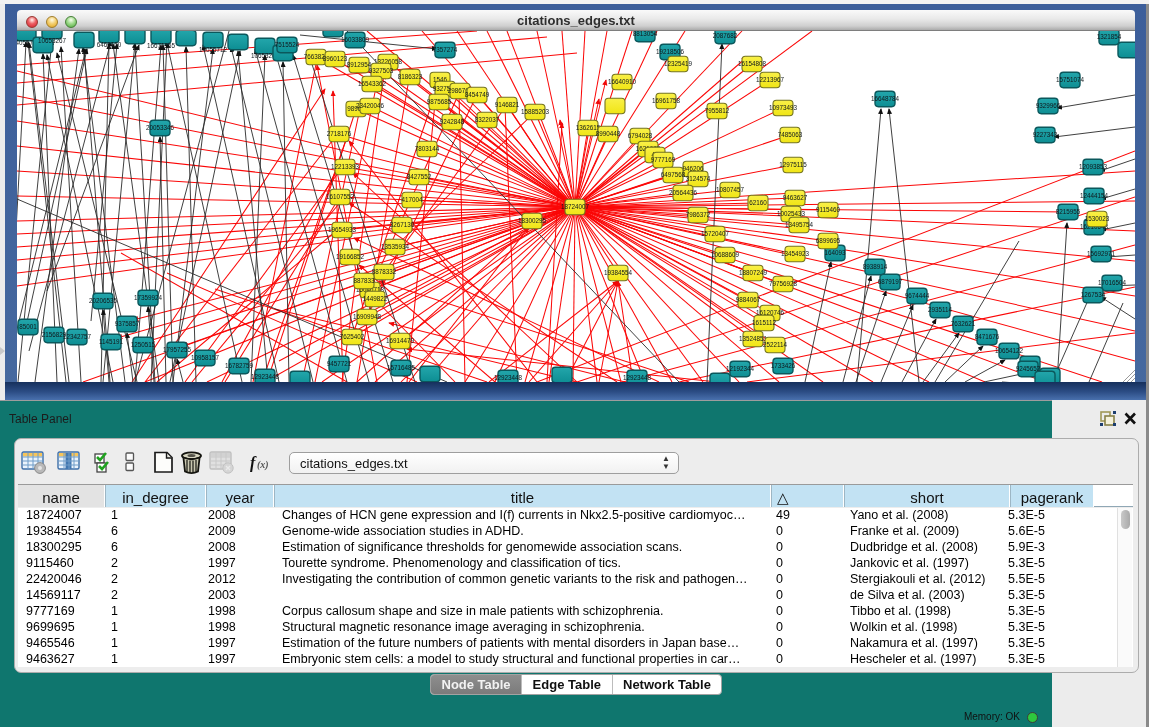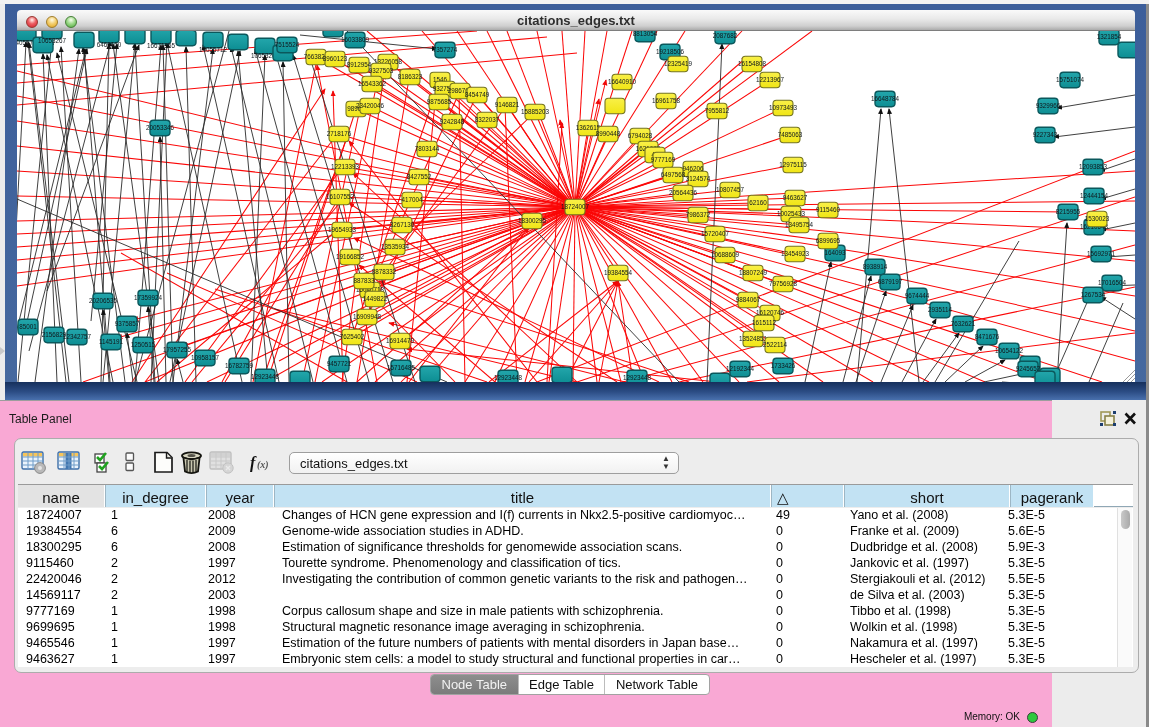--- a/index.html
+++ b/index.html
@@ -3,34 +3,34 @@
 *{margin:0;padding:0;box-sizing:border-box}
 html,body{width:1149px;height:727px;font-family:"Liberation Sans",sans-serif;background:#ececec;overflow:hidden;position:relative}
 #topstrip{position:absolute;left:0;top:0;width:1149px;height:4px;background:#f2f2f2}
 #rstrip{position:absolute;left:1146px;top:4px;width:3px;height:723px;background:#8a8a8a}
 #win{position:absolute;left:5px;top:4px;width:1141px;height:396px;background:linear-gradient(#3c5e9a,#46699f);}
 #winb{position:absolute;left:5px;top:382px;width:1141px;height:18px;background:linear-gradient(#16305c,#2c4d85 55%,#4970ad)}
 #tbar{position:absolute;left:12px;top:6px;width:1118px;height:21px;background:linear-gradient(#fafafa,#e9e9e9 45%,#cfcfcf 80%,#ababab);border-radius:4px 4px 0 0;border-bottom:1px solid #7e7e7e}
 #tbar .tl{position:absolute;top:5.5px;width:12px;height:12px;border-radius:50%}
 #title{position:absolute;left:0;right:0;top:3px;text-align:center;font-size:13px;font-weight:bold;color:#2e2e2e}
 #canvas{position:absolute;left:12px;top:27px;width:1118px;height:351px;background:#fff;overflow:hidden}
-#bottom{position:absolute;left:0;top:400px;width:1052px;height:327px;background:#f9a8d4;border-top:1px solid #9d9d9d}
+#bottom{position:absolute;left:0;top:400px;width:1052px;height:327px;background:#0f766e;border-top:1px solid #9d9d9d}
 #tplabel{position:absolute;left:9px;top:11px;font-size:12px;color:#1c1c1c}
 #panel{position:absolute;left:14px;top:37px;width:1125px;height:235px;background:#ededed;border:1px solid #acacac;border-radius:7px}
 #combo{position:absolute;left:274px;top:13px;width:390px;height:22px;background:linear-gradient(#fff,#f1f1f1);border:1px solid #9e9e9e;border-radius:5px;font-size:13px;color:#111;padding:3px 0 0 10px}
 #combo .st{position:absolute;right:8px;top:2px;font-size:8px;color:#333;line-height:8px;letter-spacing:0}
 #thead{position:absolute;left:3px;top:45px;width:1115px;height:23px;background:#fff;border-top:1px solid #9a9a9a;border-bottom:1px solid #8fa7b5}
 .hc{position:absolute;top:0;height:22px;background:#c2e2f3;border-right:1px solid #fff;border-left:1px solid #9db6c4;font-size:15px;color:#111;text-align:center;padding-top:4px}
 #tbody{position:absolute;left:3px;top:69px;width:1115px;height:159px;background:#fff;overflow:hidden}
 .trow{position:absolute;left:0;width:1100px;height:16px;font-size:12.5px;color:#000}
 .trow span{position:absolute;white-space:nowrap}
 #sbar{position:absolute;left:1102px;top:69px;width:15px;height:159px;background:#fafafa;border-left:1px solid #e0e0e0}
 #sbar .th{position:absolute;left:2.5px;top:2px;width:9px;height:19px;background:linear-gradient(90deg,#c9c9c9,#a9a9a9);border-radius:5px}
 #tabs{position:absolute;left:430px;top:273px;height:21px;display:flex;border:1px solid #a2a2a2;border-radius:4px;overflow:hidden;background:#fff}
-.tab{font-size:13px;font-weight:normal;padding:2px 10.5px 0;color:#101010}
+.tab{font-size:13px;font-weight:bold;padding:2px 10.5px 0;color:#101010}
 .tab.on{background:linear-gradient(#8e8e8e,#7b7b7b);color:#f2f2f2}
 .tab+.tab{border-left:1px solid #bcbcbc}
 #mem{position:absolute;right:32px;top:310px;font-size:10px;color:#111}
 #memdot{position:absolute;right:14px;top:311px;width:11px;height:11px;border-radius:50%;background:#2ec83e;border:1px solid #3c3c3c}
 #dimple{position:absolute;left:571px;top:394px;width:7px;height:4px;border-radius:3px 3px 0 0;background:#7f8faf}
 #lmark{position:absolute;left:0px;top:347px;width:5px;height:8px;background:#c9c9c9;clip-path:polygon(0 0,100% 50%,0 100%)}
 </style></head><body>
 <div id="topstrip"></div>
 <div id="win">
   <div id="tbar">

